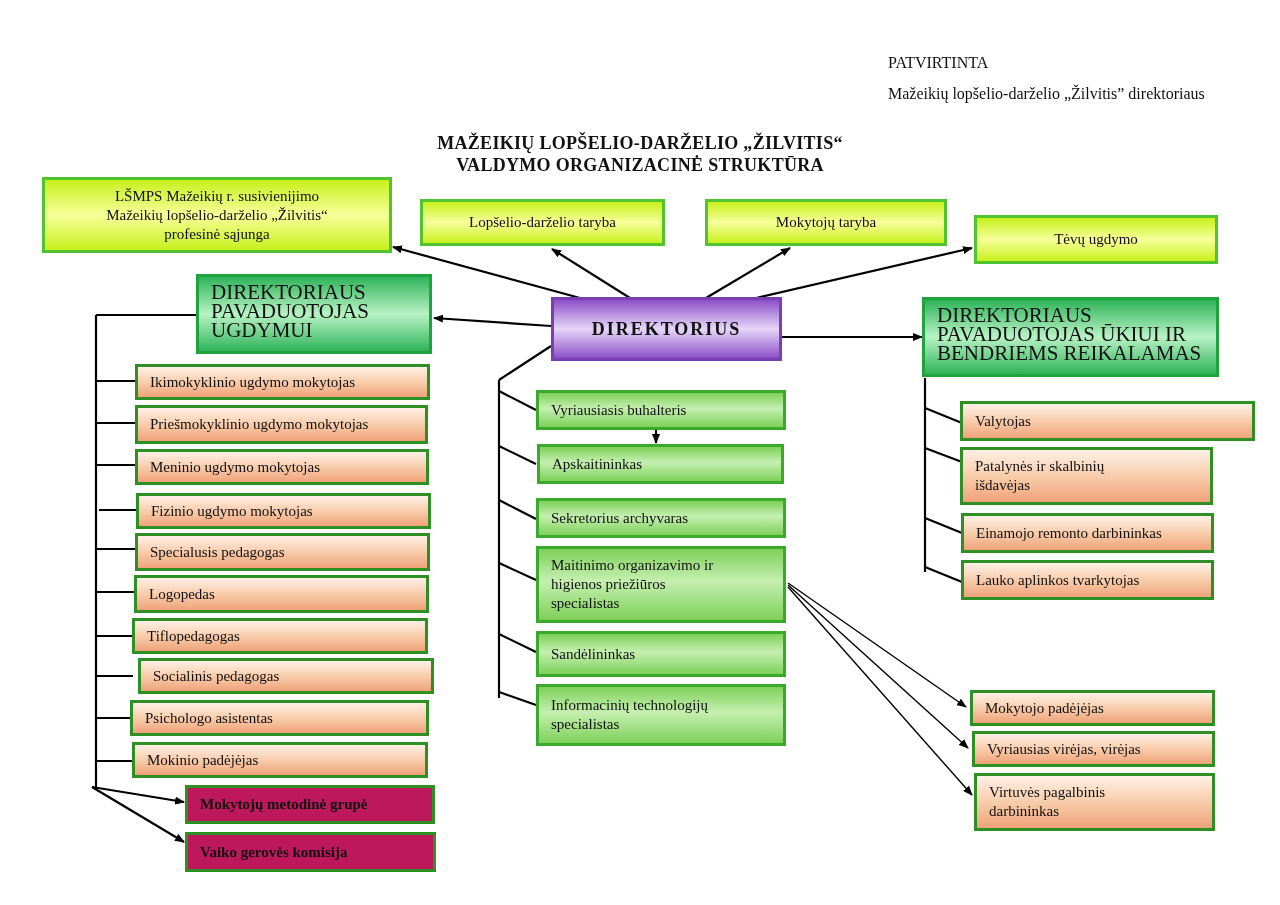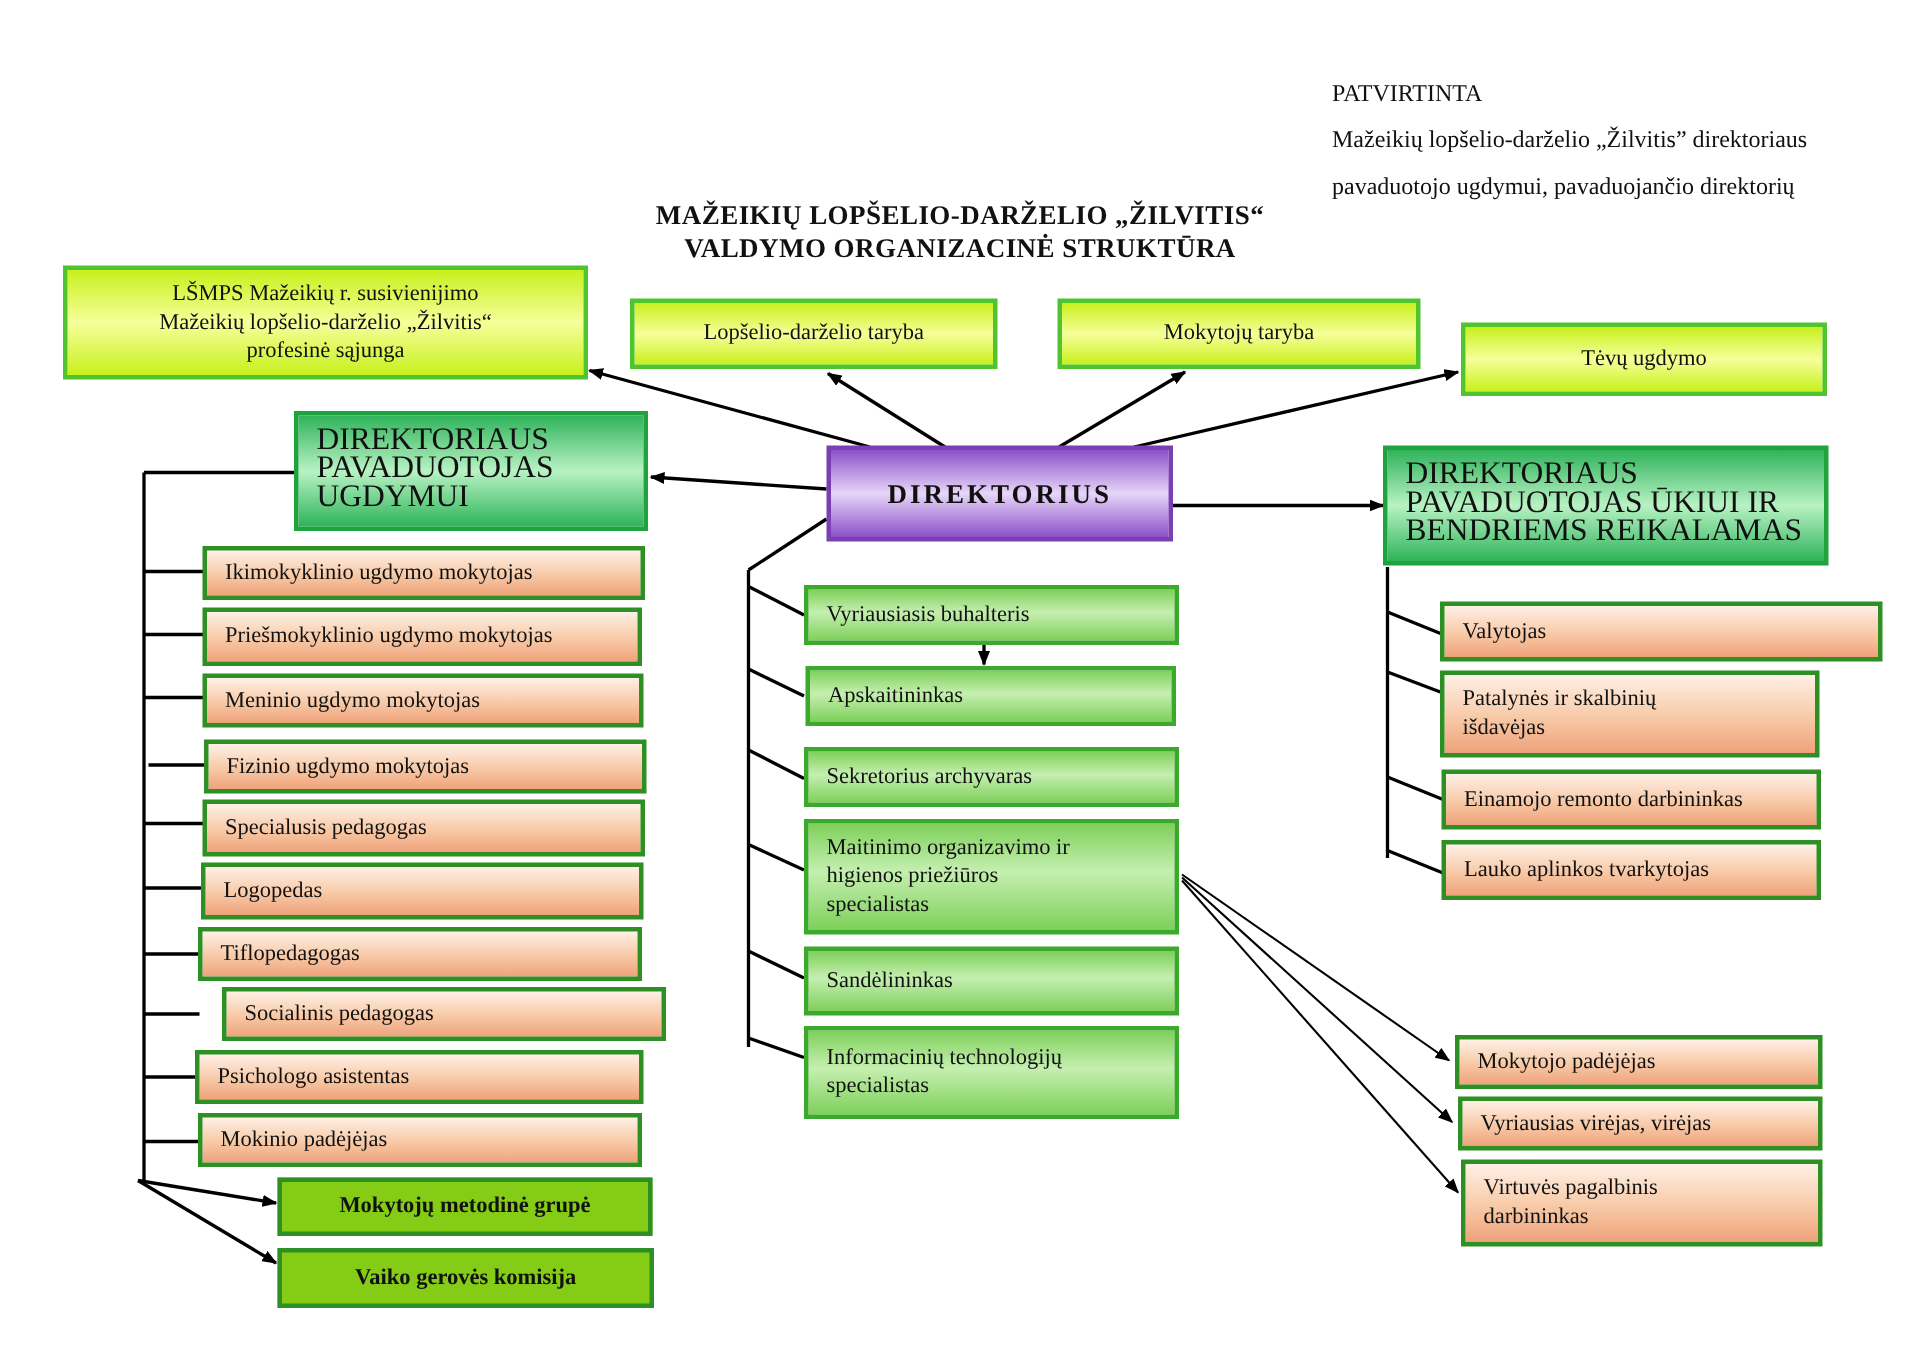--- a/index.html
+++ b/index.html
@@ -16,21 +16,21 @@
     .box { border: 3px solid #3aa92c; font-size: 15px; line-height: 19px; display: flex;
            align-items: center; padding: 4px 12px; }
     .yellow { background: linear-gradient(to bottom, #c8f01c 0%, #f6ff9a 50%, #c8f01c 100%);
               border-color: #4fc42e; justify-content: center; text-align: center; }
     .green-head { background: linear-gradient(to bottom, #2fb35a 0%, #b8f2c4 50%, #2fb35a 100%);
                   border-color: #1fa33c; align-items: flex-start; padding-top: 6px; font-size: 21px; line-height: 19px; }
     .green-item { background: linear-gradient(to bottom, #7ed05a 0%, #c5efb0 45%, #7ed05a 100%);
                   border-color: #3aa92c; }
     .orange { background: linear-gradient(to bottom, #fff0e6 0%, #f7c9a6 55%, #efa27a 100%);
               border-color: #2e8f24; }
-    .orange-bold { background: #84cc16; border-color: #2e8f24; font-weight: bold; justify-content: center; }
+    .orange-bold { background: #be185d; border-color: #2e8f24; font-weight: bold; }
     .director { background: linear-gradient(to bottom, #8c50c8 0%, #e6d6f8 50%, #8c50c8 100%);
                 border: 3px solid #7a3fb3; justify-content: center; font-weight: bold;
                 font-size: 18px; letter-spacing: 2px; }
   </style>
 </head>
 <body>
 
 <svg id="wires" xmlns="http://www.w3.org/2000/svg">
   <defs>
     <marker id="arr" markerWidth="10" markerHeight="8" refX="9" refY="4" orient="auto" markerUnits="userSpaceOnUse">
@@ -81,21 +81,20 @@
   <g stroke="#000" stroke-width="1.4" fill="none">
     <line x1="788" y1="583" x2="966" y2="707" marker-end="url(#arr)"></line>
     <line x1="788" y1="585" x2="968" y2="748" marker-end="url(#arr)"></line>
     <line x1="788" y1="587" x2="972" y2="795" marker-end="url(#arr)"></line>
   </g>
 </svg>
 
 <div class="abs approval">
   <div>PATVIRTINTA</div>
   <div>Mažeikių lopšelio-darželio „Žilvitis” direktoriaus</div>
-  <div>pavaduotojo ugdymui, pavaduojančio direktorių</div>
 </div>
 
 <div class="abs title">
   <div>MAŽEIKIŲ LOPŠELIO-DARŽELIO „ŽILVITIS“</div>
   <div>VALDYMO ORGANIZACINĖ STRUKTŪRA</div>
 </div>
 
 <div class="abs box yellow" style="left:42px;top:177px;width:350px;height:76px;">
   <div>
     <div>LŠMPS Mažeikių r. susivienijimo</div>
@@ -147,21 +146,21 @@
   </div>
 <div class="abs box orange" style="left:135px;top:533px;width:295px;height:38px;">
     <span>Specialusis pedagogas</span>
   </div>
 <div class="abs box orange" style="left:134px;top:575px;width:295px;height:38px;">
     <span>Logopedas</span>
   </div>
 <div class="abs box orange" style="left:132px;top:618px;width:296px;height:36px;">
     <span>Tiflopedagogas</span>
   </div>
-<div class="abs box orange" style="left:148px;top:658px;width:296px;height:36px;">
+<div class="abs box orange" style="left:138px;top:658px;width:296px;height:36px;">
     <span>Socialinis pedagogas</span>
   </div>
 <div class="abs box orange" style="left:130px;top:700px;width:299px;height:36px;">
     <span>Psichologo asistentas</span>
   </div>
 <div class="abs box orange" style="left:132px;top:742px;width:296px;height:36px;">
     <span>Mokinio padėjėjas</span>
   </div>
 <div class="abs box orange-bold" style="left:185px;top:785px;width:250px;height:39px;">
     <span>Mokytojų metodinė grupė</span>

